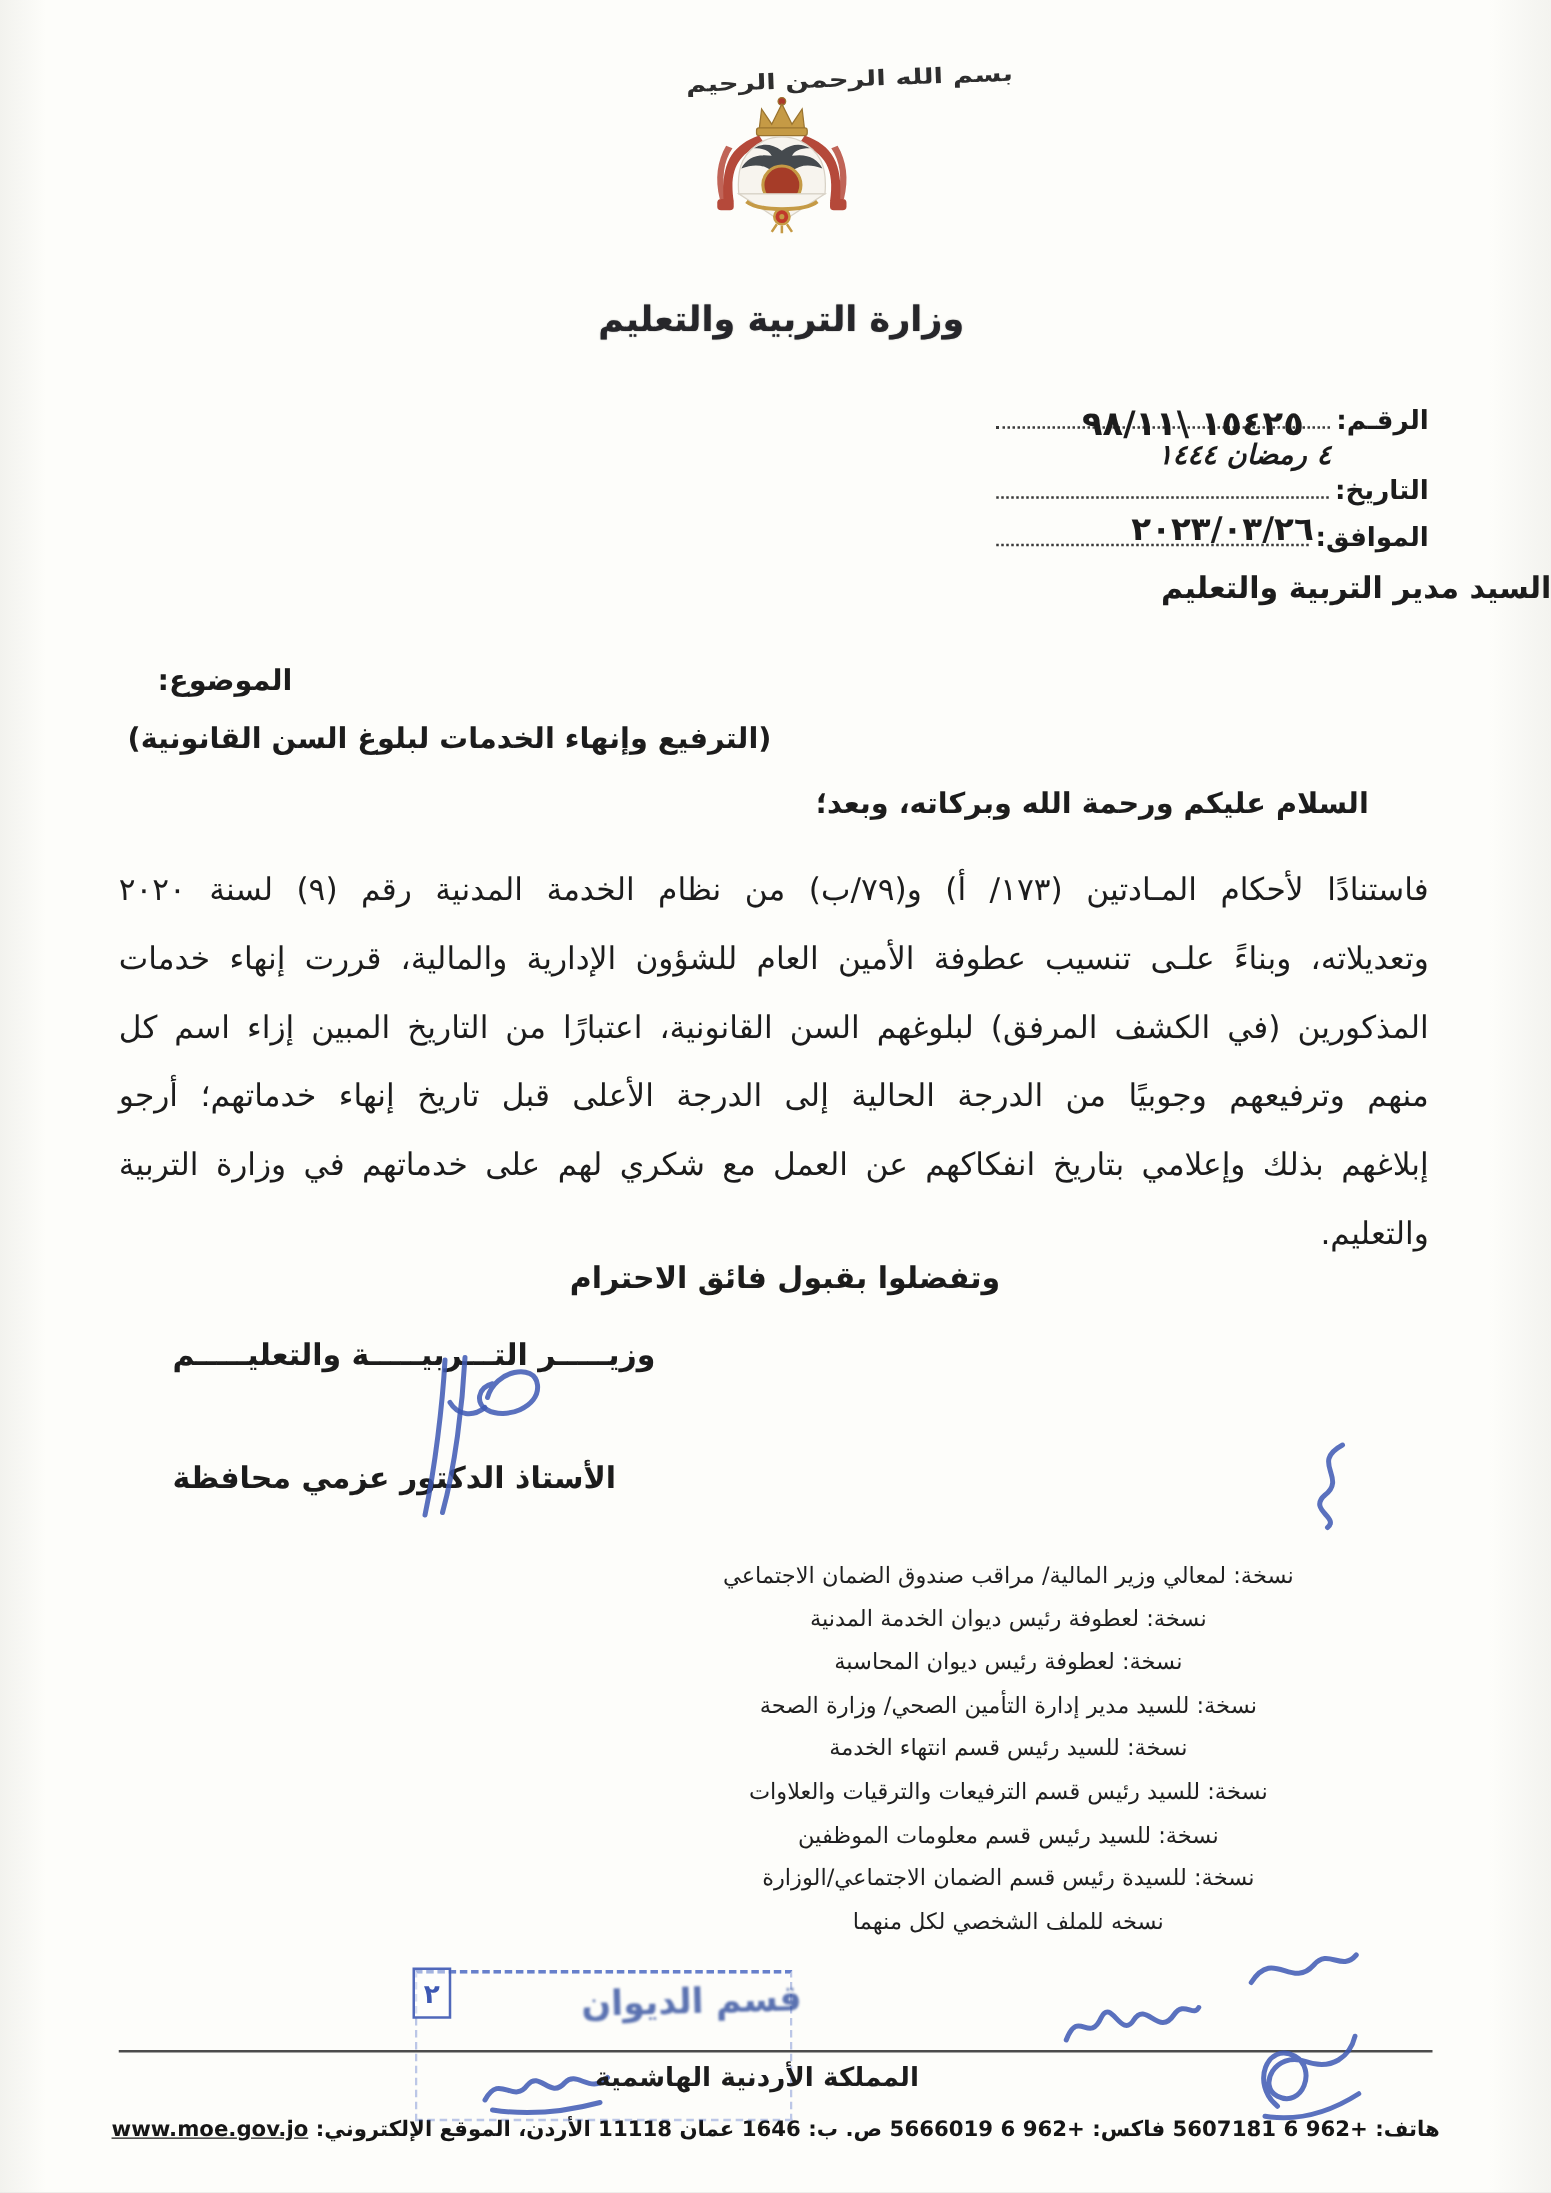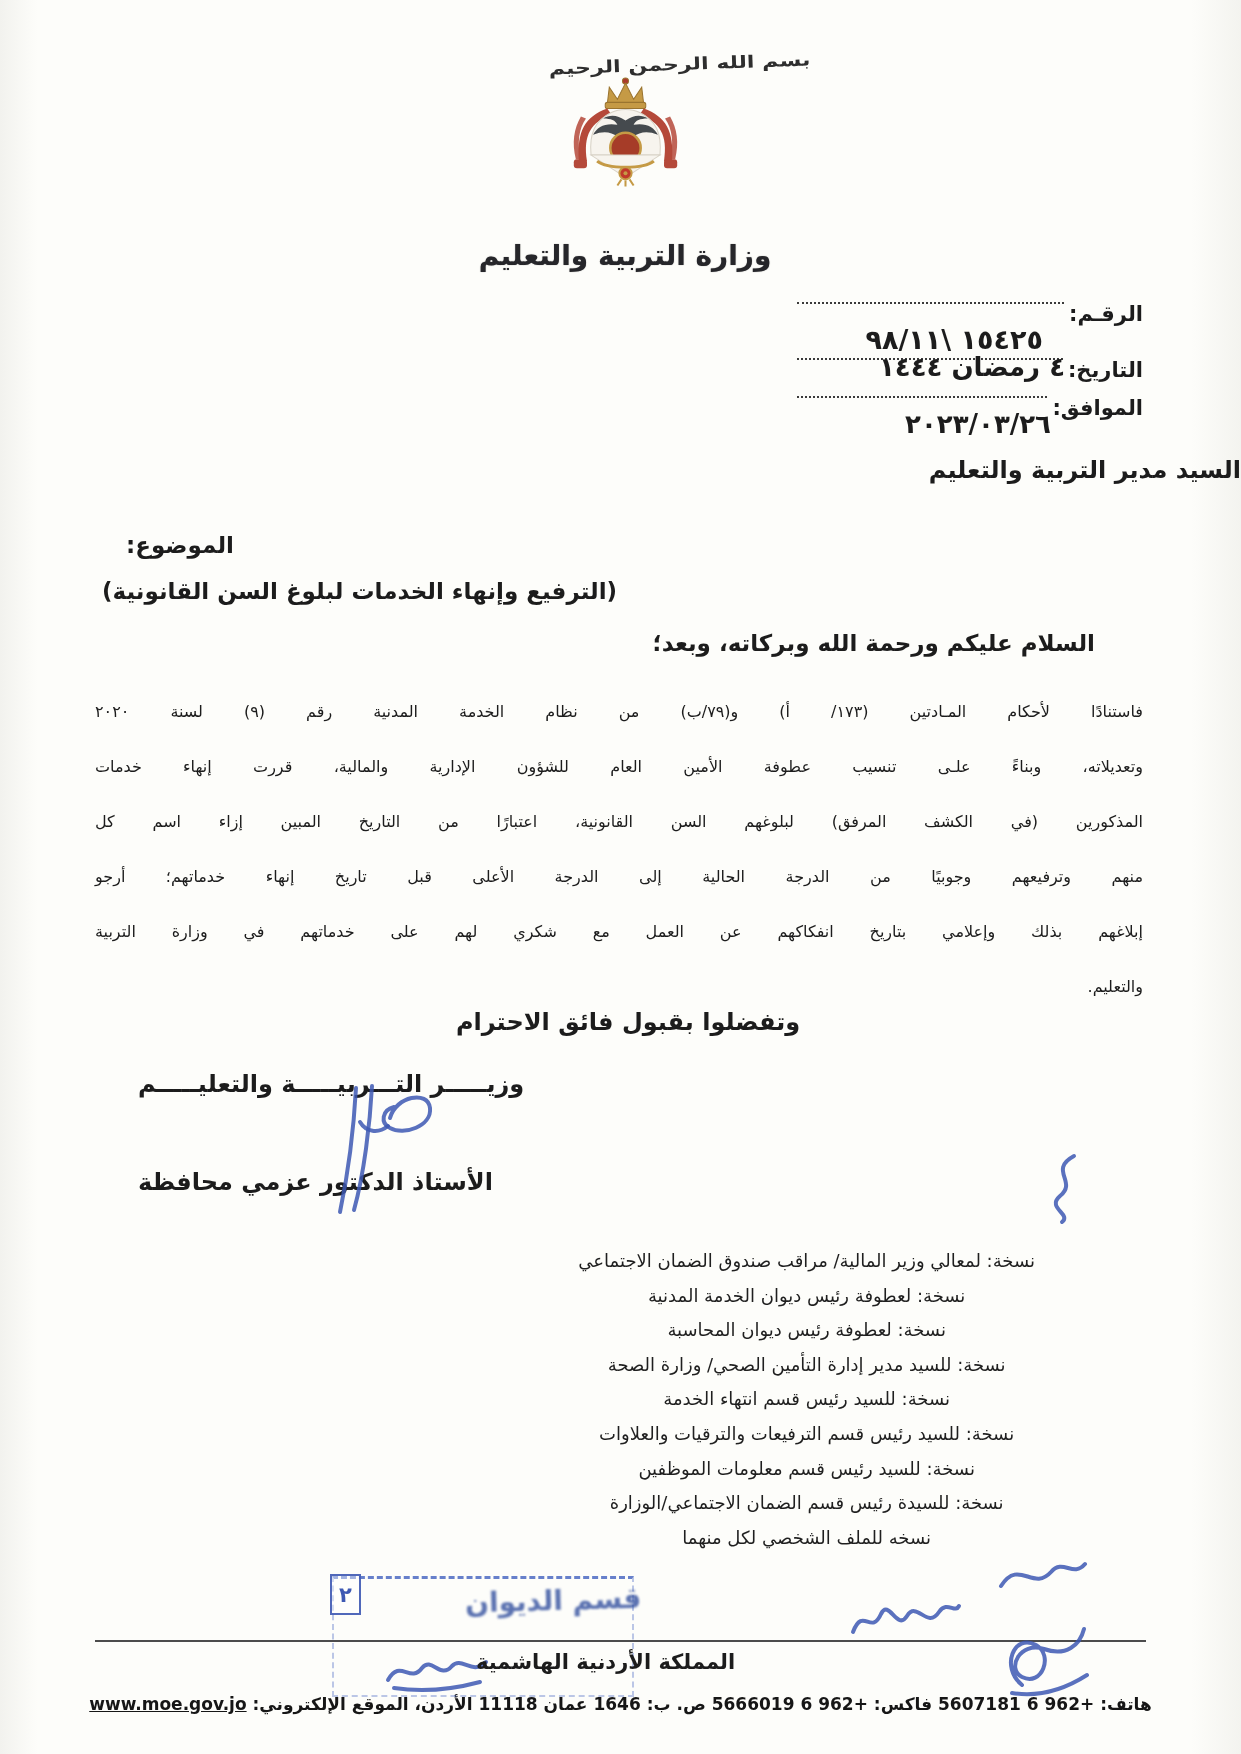--- a/index.html
+++ b/index.html
@@ -11,31 +11,31 @@
   .abs{position:absolute;}
   .ar{direction:rtl;white-space:nowrap;}
 
   .bismillah{left:542px;top:54px;width:275px;text-align:center;font-size:17px;font-weight:bold;
     color:#2e2e2e;transform:rotate(-2deg) scaleX(1.3);transform-origin:center;}
   .emblem{left:553px;top:74px;}
   .ministry{left:450px;top:221px;width:350px;text-align:center;font-size:28px;font-weight:bold;
     color:#26262a;text-shadow:0 0 1px rgba(40,40,40,.6);margin-top:18px;}
 
   .ref-row{position:absolute;right:98px;width:346px;display:flex;direction:rtl;
-    font-weight:bold;font-size:21px;}
+    align-items:flex-end;font-weight:bold;font-size:21px;margin-top:22px;}
   .ref-row .dots{flex:1;border-bottom:2.4px dotted #3a3a3a;margin:0 5px 5px 0;height:0;}
   .ref-value{position:absolute;font-weight:bold;white-space:nowrap;z-index:2;}
 
   .addressee{left:0;right:0;top:456px;text-align:right;font-size:24px;font-weight:bold;direction:rtl;}
   .subject-label{left:126px;top:532px;font-size:23px;font-weight:bold;}
   .subject-text{left:102px;top:578px;font-size:23px;font-weight:bold;}
   .greeting{right:146px;top:630px;font-size:23px;font-weight:bold;}
 
   .body-block{position:absolute;left:95px;right:98px;top:684px;direction:rtl;}
-  .body-line{height:55px;line-height:55px;font-size:16px;text-align:justify;text-align-last:justify;}
+  .body-line{height:55px;line-height:55px;font-size:25px;text-align:justify;text-align-last:justify;}
   .body-line.last{text-align-last:right;}
 
   .closing{left:0;right:0;top:1008px;text-align:center;font-size:24px;font-weight:bold;direction:rtl;padding-left:15px;}
   .signer-title{left:138px;top:1070px;font-size:24px;font-weight:bold;}
   .signer-name{left:138px;top:1168px;font-size:24px;font-weight:bold;z-index:2;}
   .sig{z-index:3;}
 
   .cc-list{position:absolute;right:206px;top:1244px;direction:rtl;text-align:center;
     font-size:18px;line-height:34.6px;color:#1f1f1f;}
 
@@ -96,21 +96,21 @@
   <div class="ref-row" style="top:302px;">
     <span>الرقـم:</span>
     <span class="dots"></span>
   </div>
   <span class="ref-value" dir="ltr" style="right:198px;top:324px;font-size:27px;letter-spacing:1px;">١٥٤٢٥ \٩٨/١١</span>
 
   <div class="ref-row" style="top:358px;">
     <span>التاريخ:</span>
     <span class="dots"></span>
   </div>
-  <span class="ref-value ar" style="right:176px;top:352px;font-size:26px;">٤ رمضان ١٤٤٤</span>
+  <span class="ref-value ar" style="right:176px;top:352px;font-size:22px;font-style:italic;">٤ رمضان ١٤٤٤</span>
 
   <div class="ref-row" style="top:396px;">
     <span>الموافق:</span>
     <span class="dots"></span>
   </div>
   <span class="ref-value" dir="ltr" style="right:190px;top:389px;font-size:26px;letter-spacing:2px;margin-top:20px;">٢٠٢٣/٠٣/٢٦</span>
 
   <div class="abs addressee">السيد مدير التربية والتعليم</div>
   <div class="abs subject-label ar">الموضوع:</div>
   <div class="abs subject-text ar">(الترفيع وإنهاء الخدمات لبلوغ السن القانونية)</div>

